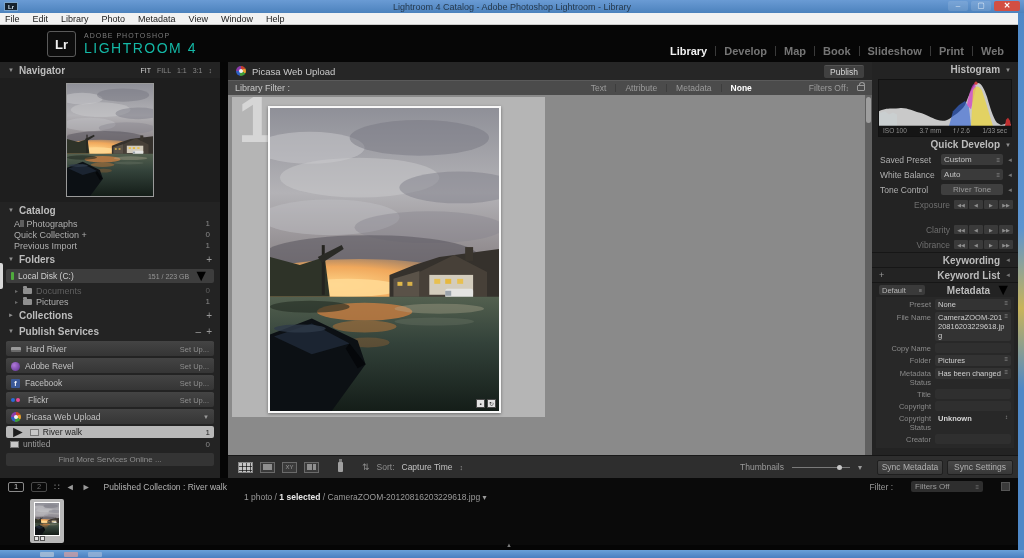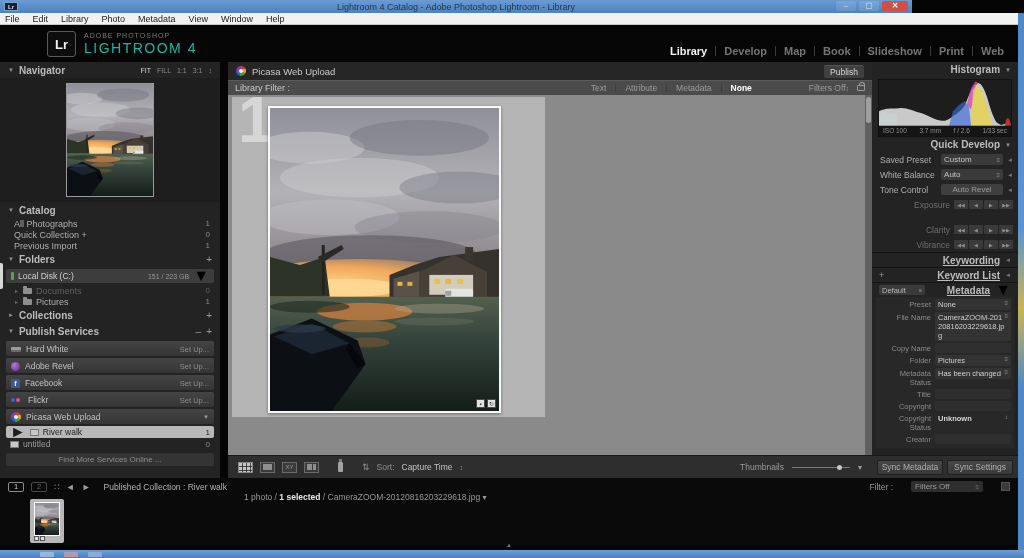--- a/index.html
+++ b/index.html
@@ -1,21 +1,21 @@
 <!DOCTYPE html>
 <html><head>
 <meta charset="utf-8">
 <style>
   * { margin:0; padding:0; box-sizing:border-box; }
   html,body { background:#000; }
   body { font-family:"Liberation Sans", sans-serif; }
   #app { position:relative; width:1024px; height:558px; background:#050505; overflow:hidden; }
 
   
-  .titlebar { position:absolute; top:0; left:0; width:912px; height:13px;
+  .titlebar { position:absolute; top:0; left:0; width:1024px; height:13px;
     background:linear-gradient(#6a9bd4,#4c82bd); display:flex; align-items:center; }
   .titlebar .lr-mini { width:14px; height:9px; margin-left:4px; background:#16222e; border:1px solid #7aa4cc;
     color:#cfe0ef; font-size:6px; font-weight:bold; display:flex; align-items:center; justify-content:center; }
   .titlebar .t-title { position:absolute; left:0; right:0; text-align:center; font-size:9px; color:#24384c; }
   .win-controls { position:absolute; right:4px; top:1px; display:flex; gap:3px; }
   .win-btn { width:20px; height:10px; font-size:8px; line-height:9px; text-align:center; color:#dce8f4;
     background:rgba(255,255,255,0.12); border-radius:2px; }
   .win-btn.close { width:26px; background:#d24f43; color:#fff; font-weight:bold; }
 
   
@@ -167,21 +167,21 @@
   .dropdown .dd-ic { margin-left:auto; font-size:6px; color:#8f8f8f; }
   .qd-btn { margin-left:auto; width:62px; height:11px; background:#3f3f3f; border-radius:2px; font-size:8px;
     color:#9a9a9a; display:flex; align-items:center; justify-content:center; }
   .sw { font-size:6px; color:#777; }
   .steppers { display:flex; gap:1px; }
   .steppers b { width:14px; height:9px; background:#3a3a3a; border-radius:1px; font-size:5px; color:#8f8f8f;
     font-weight:normal; display:flex; align-items:center; justify-content:center; }
   .reset-row { display:flex; justify-content:flex-end; padding:3px 5px 2px; }
   .kw-head { display:flex; align-items:center; height:15px; padding:0 7px; gap:5px; border-top:1px solid #161616; }
   .kw-head .plus { font-size:9px; color:#9a9a9a; }
-  .kw-head .sec-title { margin-left:auto;text-decoration:underline; }
+  .kw-head .sec-title { margin-left:auto; }
   .mini-dd { width:46px; height:10px; background:#3a3a3a; border-radius:2px; display:flex; align-items:center; padding:0 3px; }
   .mini-dd .val { font-size:7.5px; color:#b8b8b8; }
   .mini-dd .dd-ic { margin-left:auto; font-size:5.5px; color:#8f8f8f; }
   .meta-body { background:#282828; margin:0 4px; padding:2px 3px; }
   .m-row { display:flex; align-items:flex-start; margin-bottom:2px; gap:4px; }
   .m-row .m-lbl { width:52px; text-align:right; font-size:7.5px; color:#8a8a8a; padding-top:1px; flex:none; }
   .m-val { flex:1; min-height:10px; background:#333333; border-radius:2px; padding:1px 3px; font-size:7.5px;
     color:#cfcfcf; word-break:break-all; display:flex; align-items:flex-start; }
   .m-val.empty { background:#2f2f2f; }
   .m-val.tall { min-height:22px; }
@@ -420,21 +420,21 @@
 
     <div class="sec-head">
       <span class="tri">▼</span>
       <span class="sec-title">Publish Services</span>
       <span class="spacer"></span>
       <span class="plusminus">–</span>
       <span class="plusminus">+</span>
     </div>
     <div class="svc-box">
       <span class="ic-hd"></span>
-      <span class="lbl">Hard White</span>
+      <span class="lbl">Hard River</span>
       <span class="setup">Set Up...</span>
     </div>
     <div class="svc-box">
       <span class="ic-revel"></span>
       <span class="lbl">Adobe Revel</span>
       <span class="setup">Set Up...</span>
     </div>
     <div class="svc-box">
       <span class="ic-fb">f</span>
       <span class="lbl">Facebook</span>
@@ -566,21 +566,21 @@
     <div class="qd-row">
       <span class="lbl">White Balance</span>
       <div class="dropdown">
         <span class="val">Auto</span>
         <span class="dd-ic">≡</span>
       </div>
       <span class="sw">◄</span>
     </div>
     <div class="qd-row">
       <span class="lbl">Tone Control</span>
-      <div class="qd-btn">Auto Revel</div>
+      <div class="qd-btn">River Tone</div>
       <span class="sw">◄</span>
     </div>
     <div class="qd-row">
       <span class="lbl dim">Exposure</span>
       <div class="steppers">
         <b>◀◀</b>
         <b>◀</b>
         <b>▶</b>
         <b>▶▶</b>
       </div>

